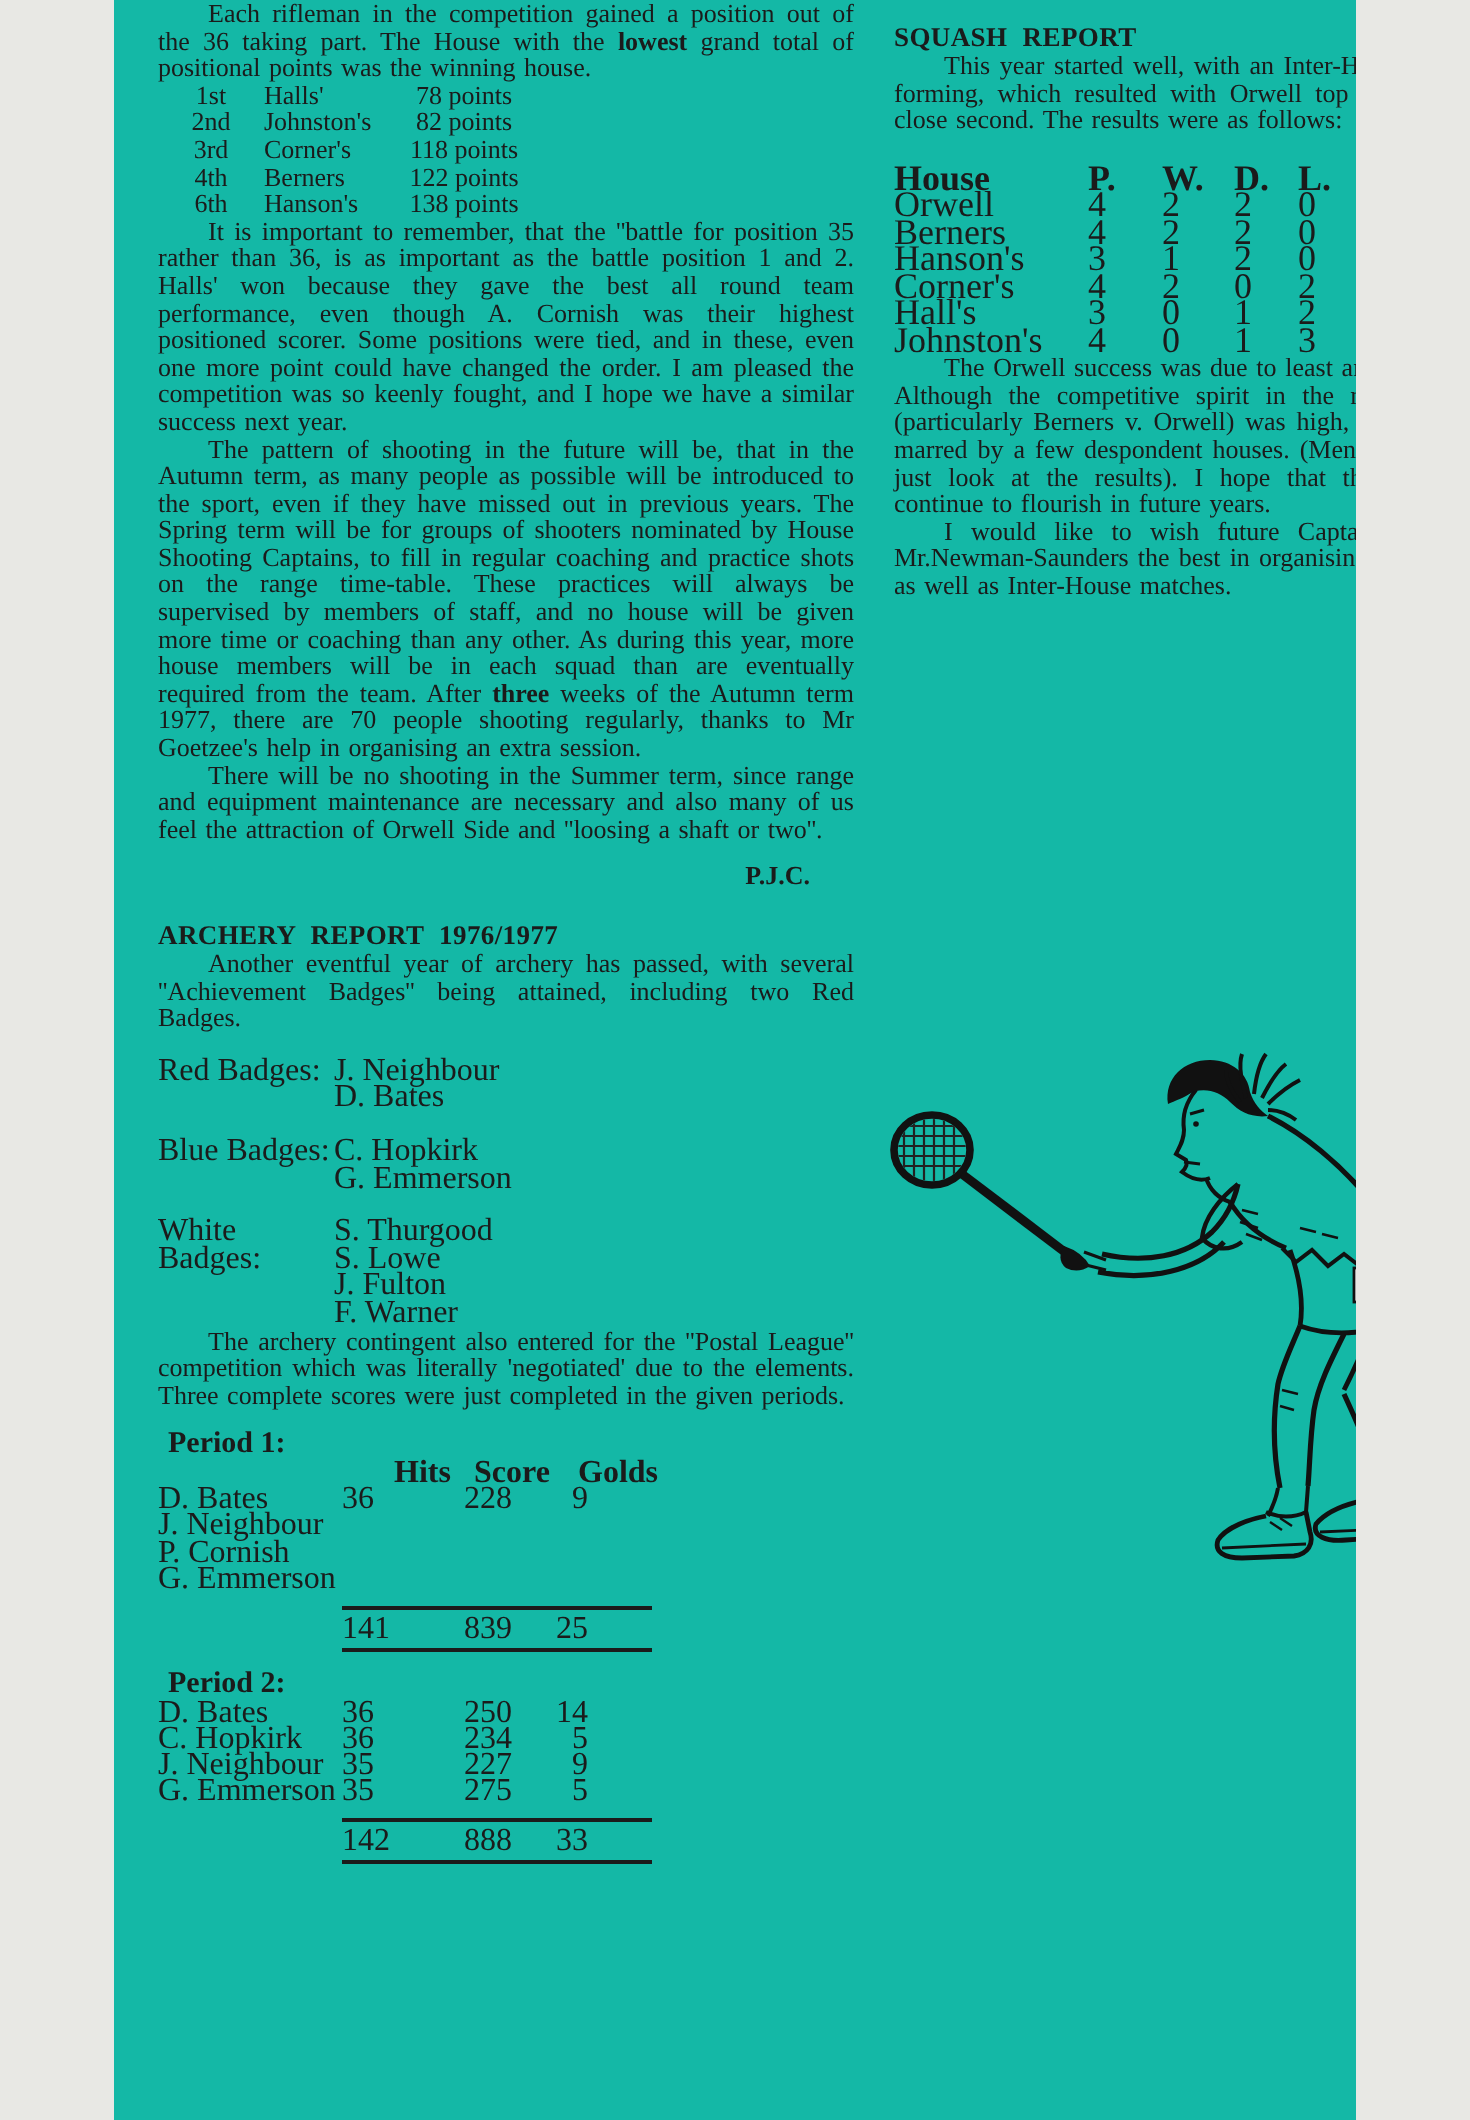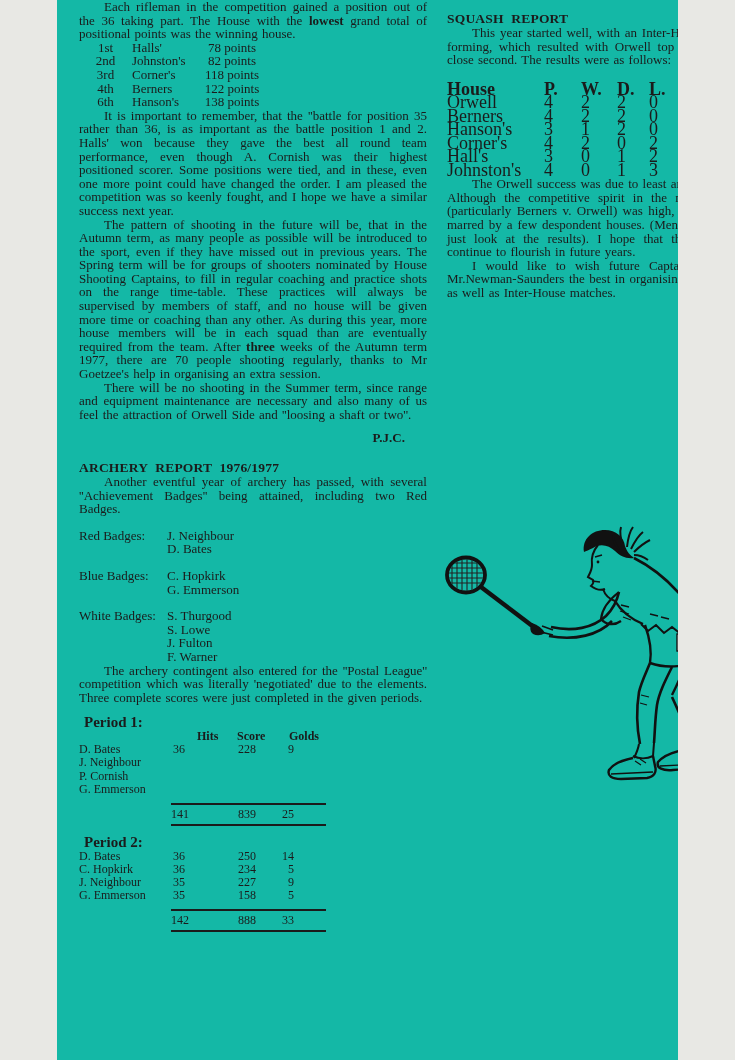--- a/index.html
+++ b/index.html
@@ -23,27 +23,27 @@
   .sig-left{padding-right:22px;}
   .sig-right{padding-right:20px;}
 
   
   .pos-row{display:flex;font-size:13px;line-height:13.6px;}
   .pos-rank{width:53px;text-align:center;}
   .pos-house{width:72px;}
   .pos-points{width:56px;text-align:center;}
 
   
-  .badge-group{display:flex;font-size:13px;line-height:13.6px;margin-top:13px;}
+  .badge-group{display:flex;font-size:16px;line-height:13.6px;margin-top:13px;}
   .badge-label{width:88px;}
   .badge-names div{line-height:13.6px;}
 
   
   .period-label{font-size:15px;line-height:13.6px;font-weight:bold;margin-left:5px;}
-  .ptable{display:grid;grid-template-columns:92px 42px 56px 50px;font-size:12px;line-height:13.2px;}
+  .ptable{display:grid;grid-template-columns:92px 42px 56px 50px;font-size:16px;line-height:13.2px;}
   .ptable .hd{font-weight:bold;}
   .h-hits{padding-left:26px;}
   .h-score{padding-left:24px;}
   .h-golds{padding-left:20px;}
   .n-hits{text-align:center;padding-right:26px;}
   .n-score{text-align:right;padding-right:13px;}
   .n-golds{text-align:right;padding-right:25px;}
   .rule{height:2px;background:#1b1b1b;margin-left:92px;width:155px;}
 
   
@@ -187,21 +187,21 @@
         <span class="n-score">234</span>
         <span class="n-golds">5</span>
 
         <span>J. Neighbour</span>
         <span class="n-hits">35</span>
         <span class="n-score">227</span>
         <span class="n-golds">9</span>
 
         <span>G. Emmerson</span>
         <span class="n-hits">35</span>
-        <span class="n-score">158</span>
+        <span class="n-score">275</span>
         <span class="n-golds">5</span>
       </div>
       <div class="rule" style="margin-top:6px;"></div>
       <div class="ptable" style="margin-top:3px;">
         <span></span>
         <span class="n-hits">142</span>
         <span class="n-score">888</span>
         <span class="n-golds">33</span>
       </div>
       <div class="rule" style="margin-top:3px;"></div>

